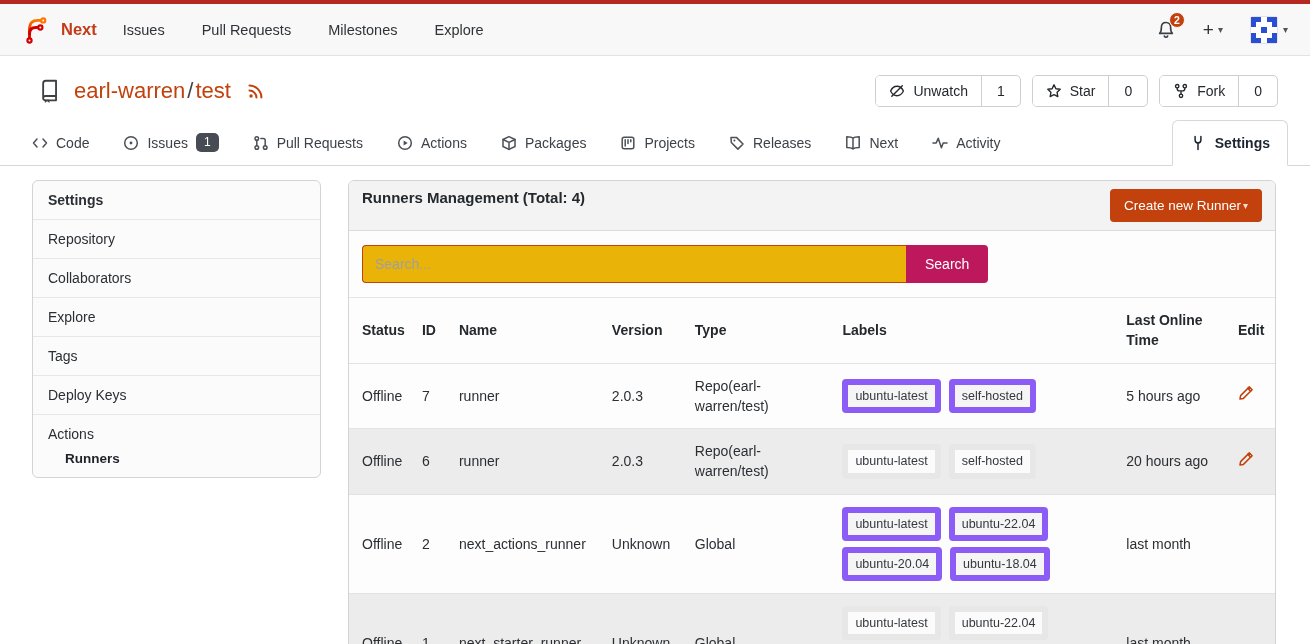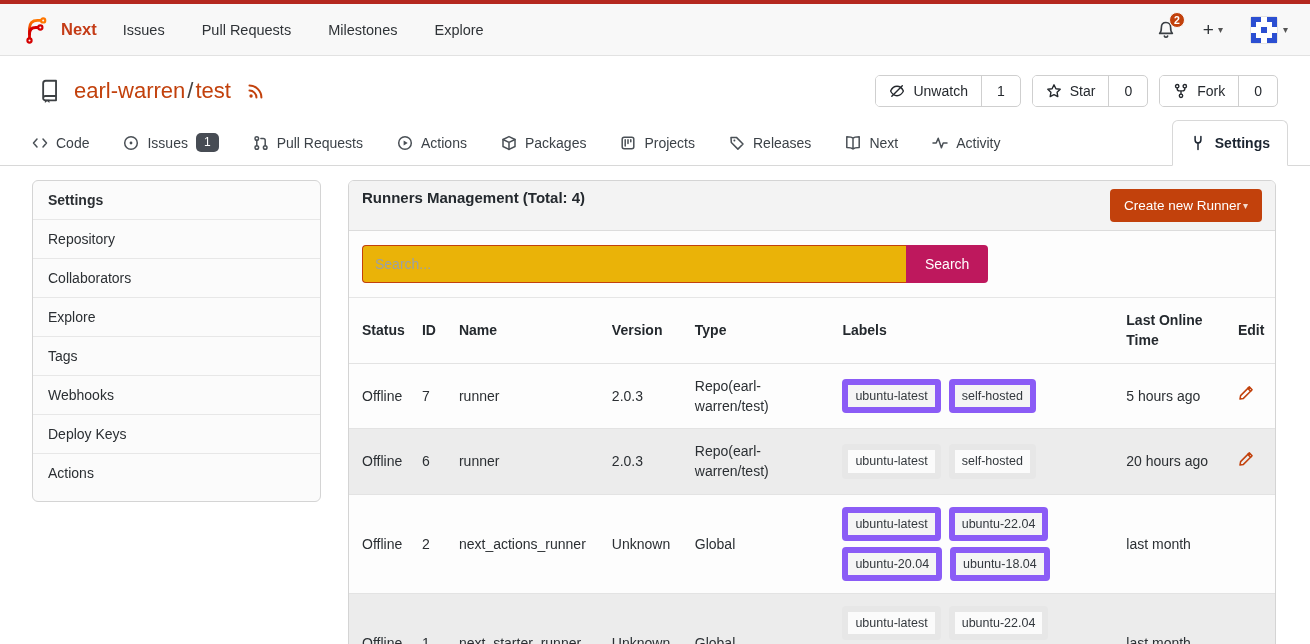--- a/index.html
+++ b/index.html
@@ -318,25 +318,25 @@
 </nav>
 
 <div class="content">
   <aside class="sidebar" id="sidebar">
     <div class="side-item side-header">Settings</div>
 
   <div class="side-item">Repository</div>
       <div class="side-item">Collaborators</div>
       <div class="side-item">Explore</div>
       <div class="side-item">Tags</div>
-      <div class="side-item">Webhooks</div>
       <div class="side-item">Deploy Keys</div>
       <div class="side-item">
         <div class="side-group-label">Actions</div>
         <div class="side-children">
+          <div class="side-child active">Runners</div>
         </div>
       </div>
     </aside>
 
   <section class="main">
     <div class="main-header">
       <span class="main-title">Runners Management (Total: 4)</span>
       <button class="create-btn">
         <span>Create new Runner</span>
         <span class="caret">▾</span>

